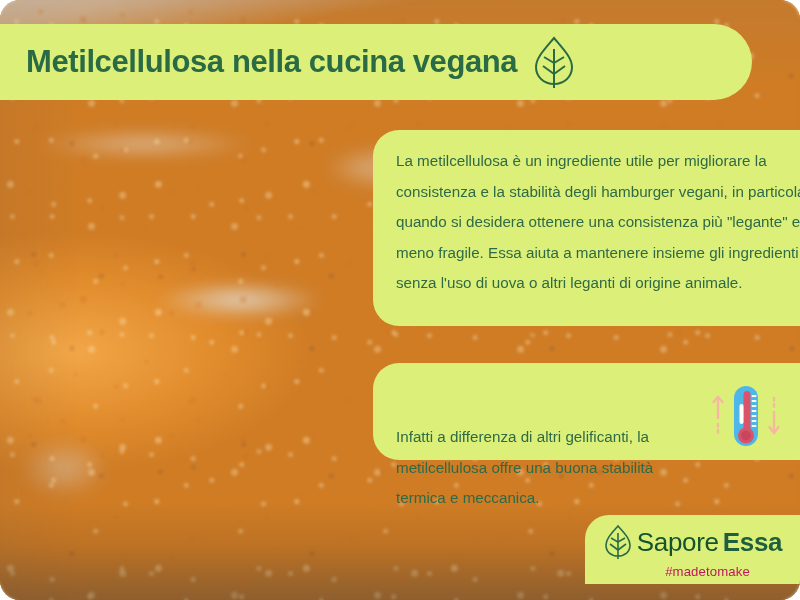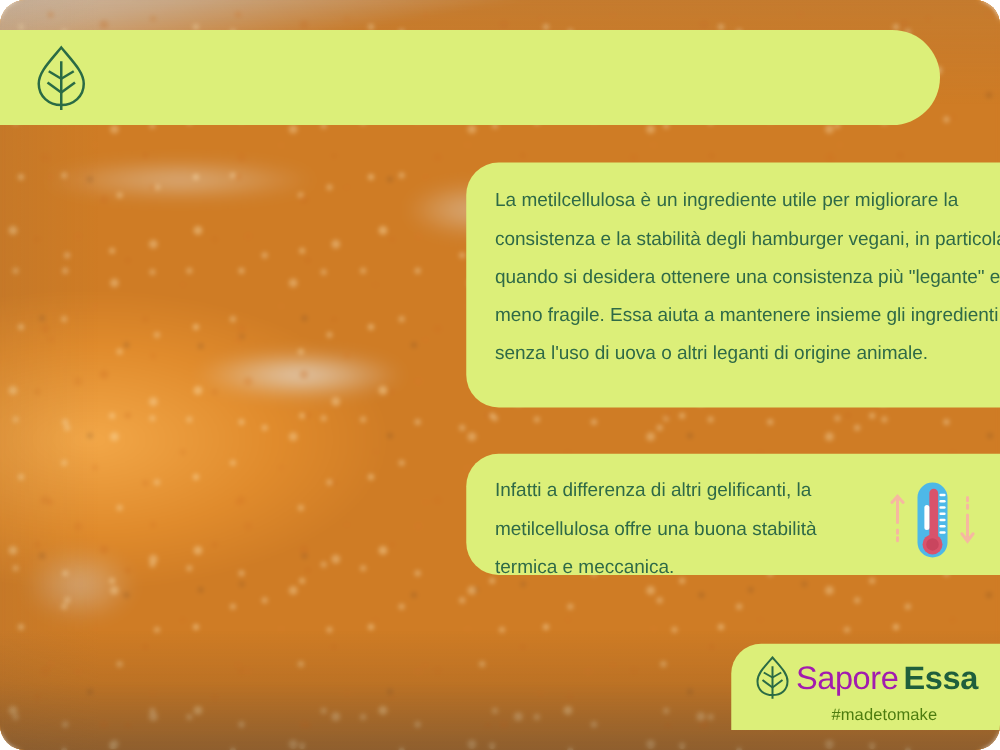--- a/index.html
+++ b/index.html
@@ -161,21 +161,21 @@
     display: flex;
     align-items: flex-start;
     gap: 6px;
   }
   .para {
     margin: 0;
     font-size: 15.2px;
     line-height: 30.6px;
     color: #2f6a47;
   }
-  .card-second .para { flex: 1 1 auto; }
+  .card-second .para { flex: 1 1 auto; margin-top: 44px; }
   .thermo-wrap { flex: 0 0 auto; margin-top: 2px; margin-right: -4px; }
 
   
   .logo-block {
     position: absolute;
     left: 585px;
     top: 515px;
     width: 215px;
     height: 69px;
     background: #dcef79;
@@ -183,45 +183,46 @@
     box-sizing: border-box;
     padding-top: 9px;
   }
   .logo-row {
     display: flex;
     align-items: center;
     justify-content: center;
     gap: 4px;
   }
   .logo-word { font-size: 26px; letter-spacing: -0.3px; line-height: 1; }
-  .logo-sapore { color: #a21caf; font-weight: normal; }
+  .logo-sapore { color: #14532d; font-weight: normal; }
   .logo-puro { color: #1f5f3c; font-weight: bold; }
   .logo-tag {
     text-align: center;
     font-size: 13.2px;
-    color: #4d7c0f;
+    color: #be185d;
     margin-top: 4px;
     letter-spacing: 0.1px;
     margin-left: 30px;
   }
 </style>
 </head>
 <body>
 
 <div class="infographic">
 
   <div class="photo">
     <div class="photo-base"></div>
     <div class="photo-gaps"></div>
     <div class="photo-grain"></div>
     <div class="photo-blur"></div>
     <div class="photo-dof"></div>
   </div>
 
   <div class="header-banner">
+    <div class="header-title">Metilcellulosa nella cucina vegana</div>
     <svg class="header-leaf" width="46" height="54" viewBox="0 0 46 54">
       <path d="M23 3 C33 15 41 23 41 32 C41 42 33 49 23 49 C13 49 5 42 5 32 C5 23 13 15 23 3 Z" fill="none" stroke="#2a6b45" stroke-width="2"></path>
       <line x1="23" y1="14" x2="23" y2="53" stroke="#2a6b45" stroke-width="2"></line>
       <line x1="23" y1="28" x2="33" y2="22" stroke="#2a6b45" stroke-width="2"></line>
       <line x1="23" y1="28" x2="13" y2="22" stroke="#2a6b45" stroke-width="2"></line>
       <line x1="23" y1="39" x2="34" y2="31" stroke="#2a6b45" stroke-width="2"></line>
       <line x1="23" y1="39" x2="12" y2="31" stroke="#2a6b45" stroke-width="2"></line>
     </svg>
   </div>
 

